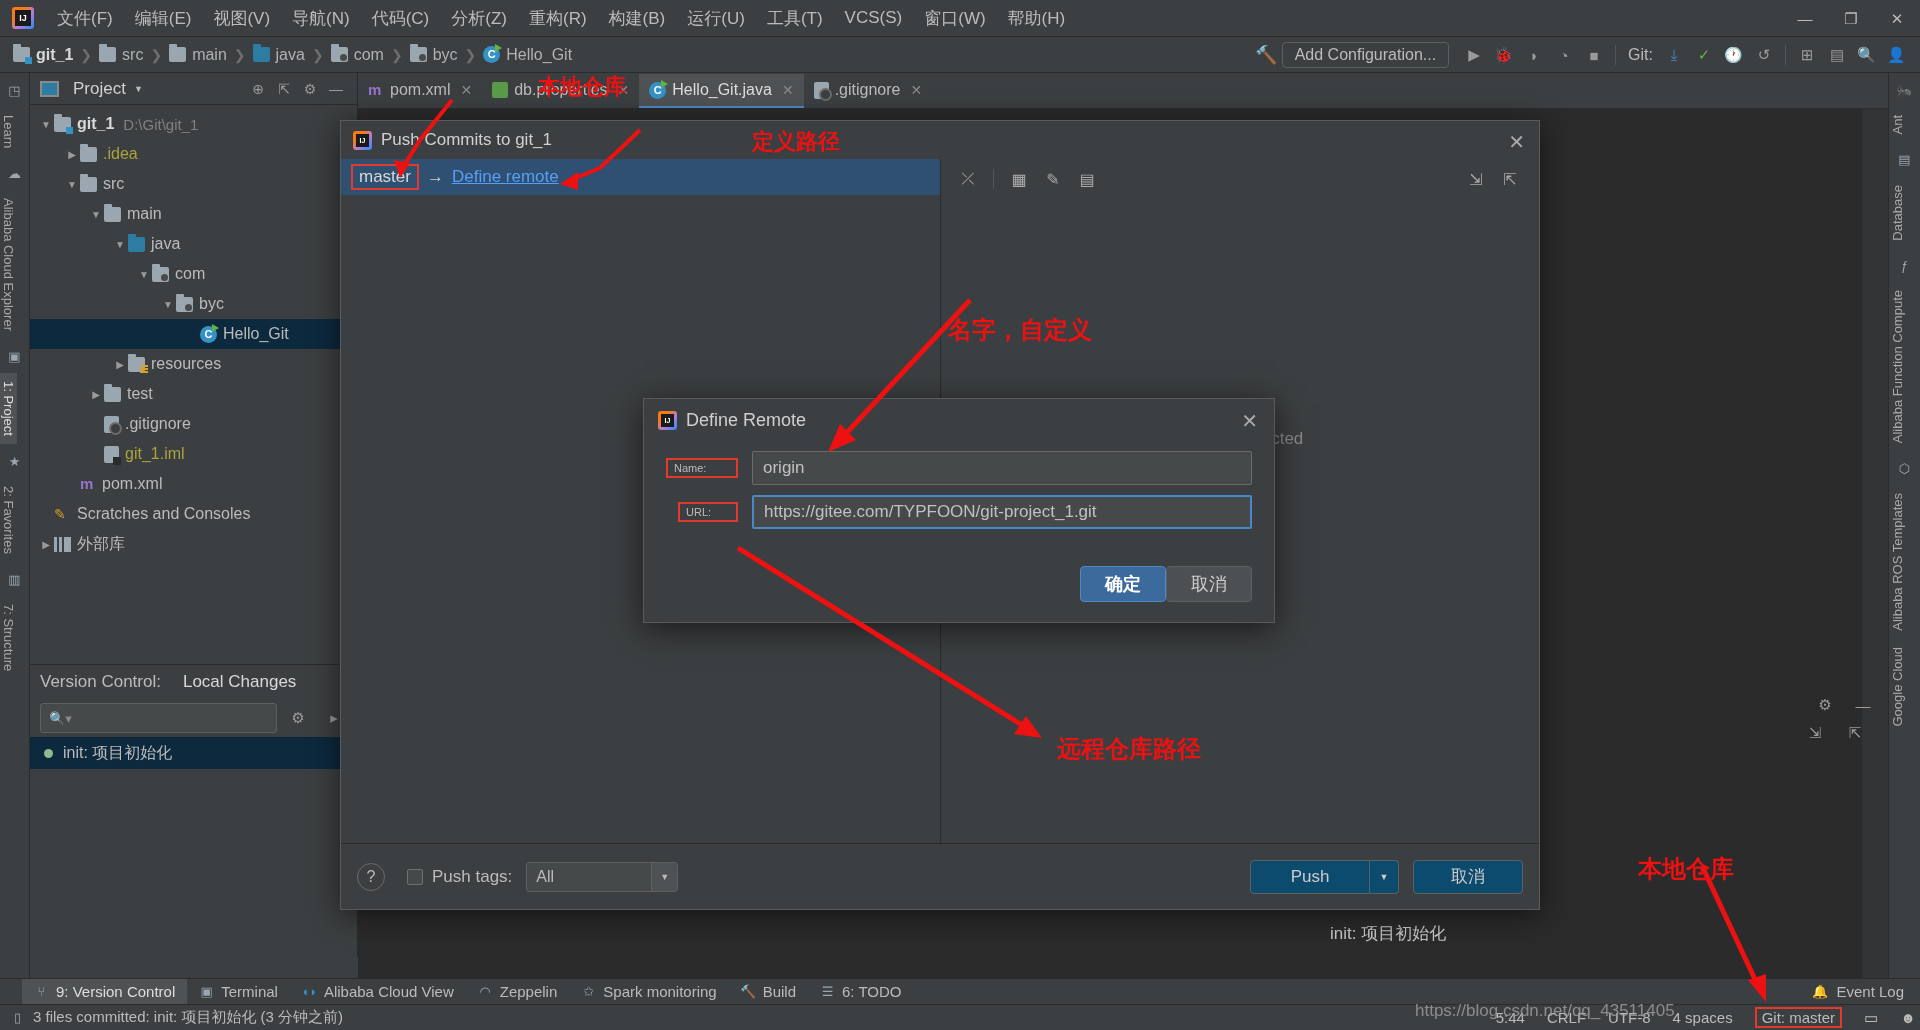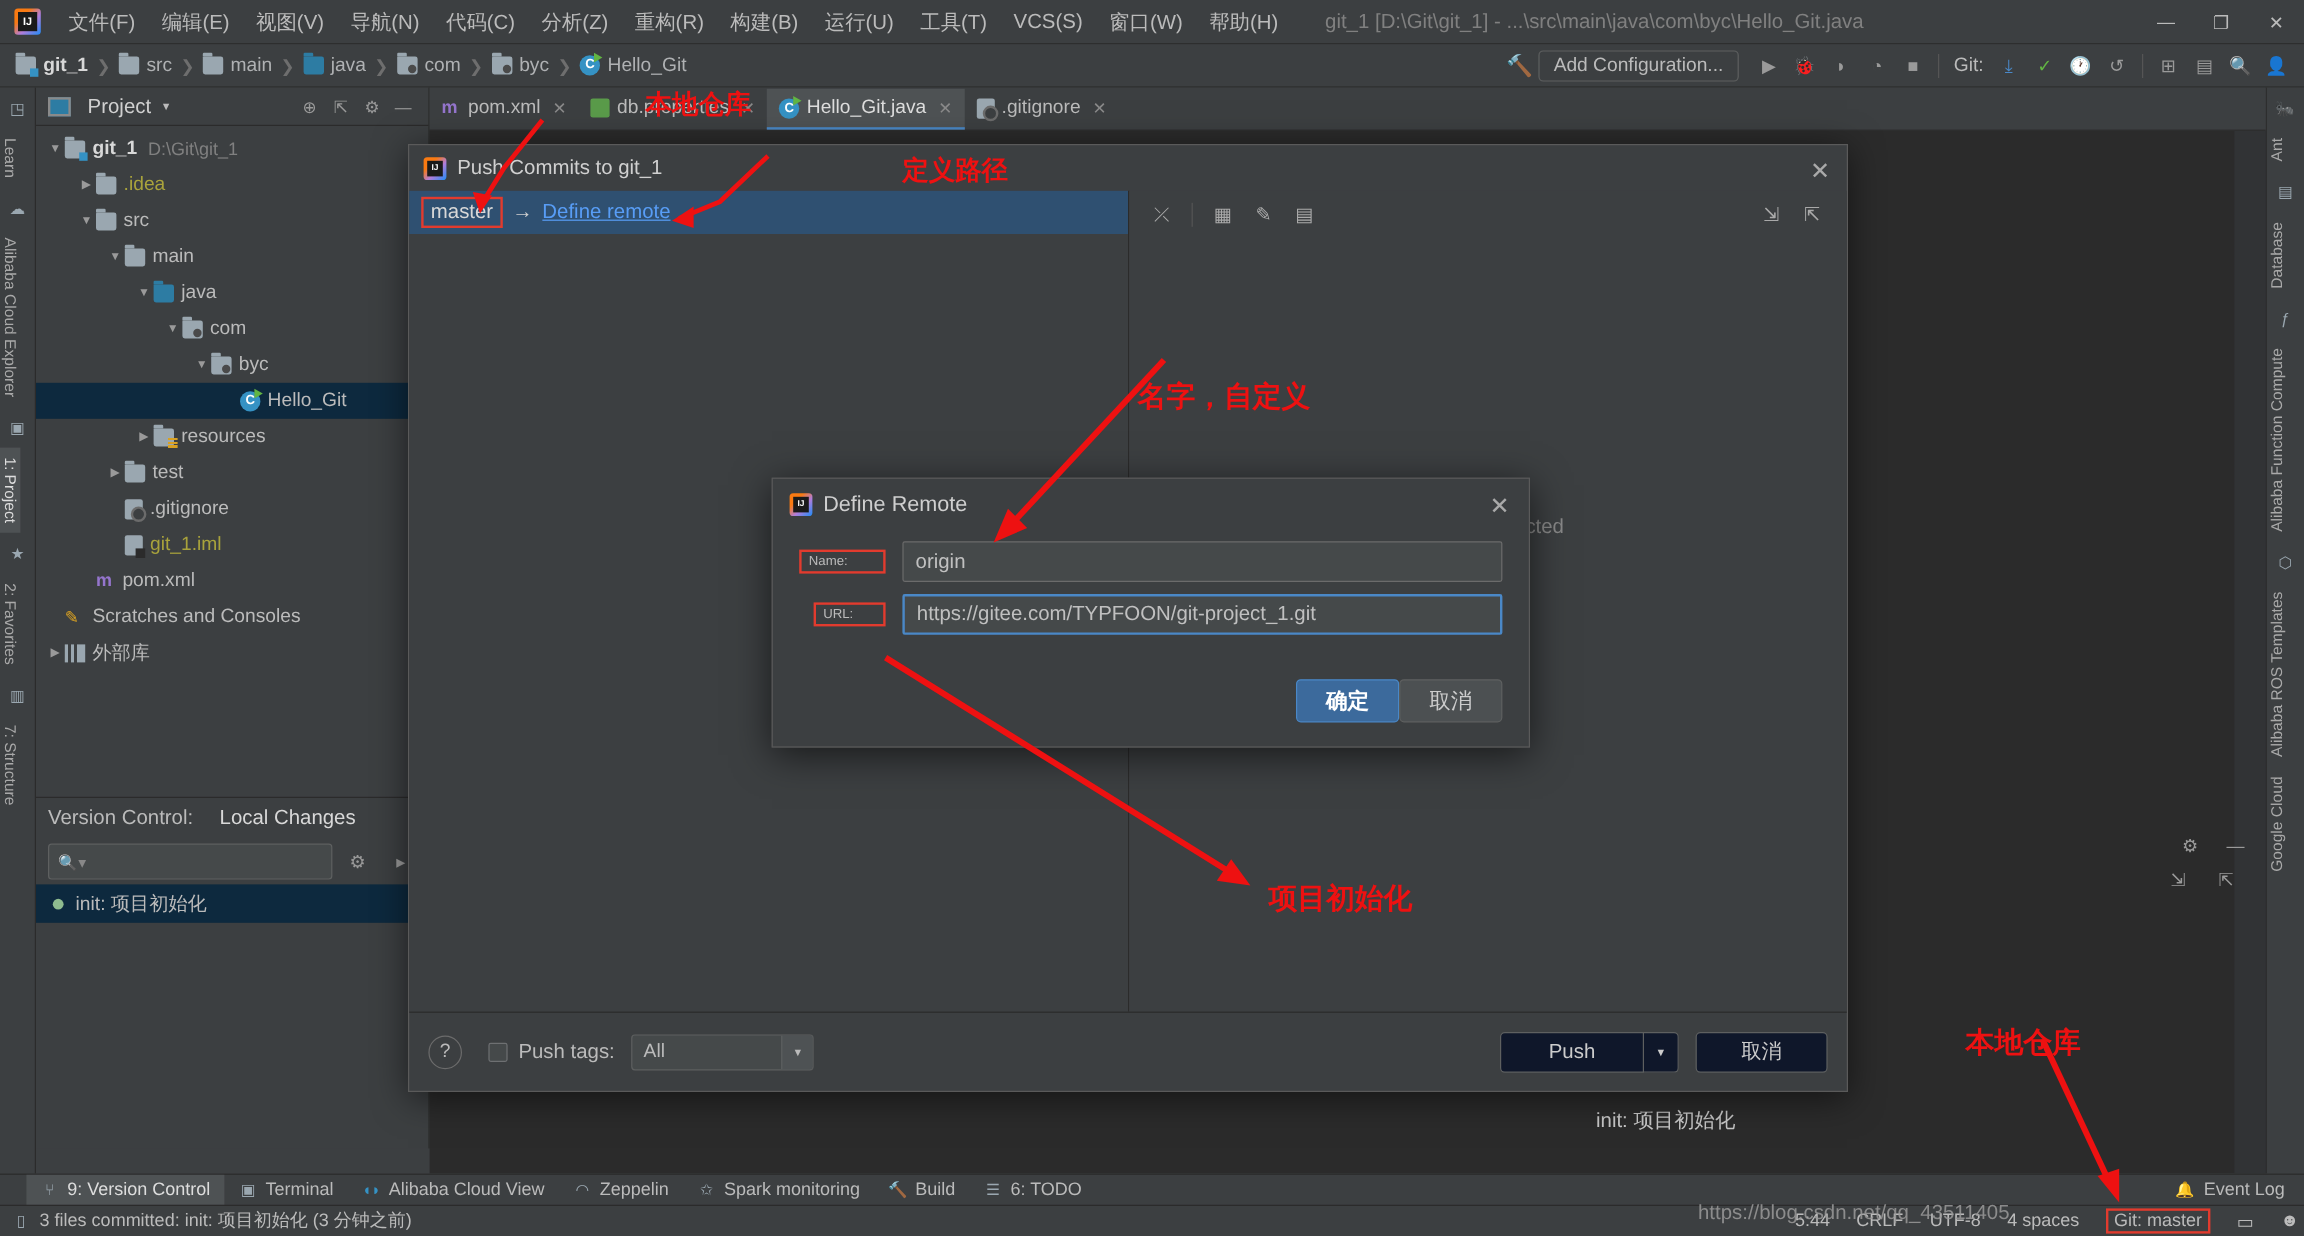--- a/index.html
+++ b/index.html
@@ -258,21 +258,21 @@
     border-radius:3px; display:flex; align-items:center; padding-left:9px; font-size:16px; color:#bbb;
     position:relative;
   }
   .combo .carat {
     position:absolute; right:0; top:0; bottom:0; width:26px;
     display:flex;align-items:center;justify-content:center;
     background:#4e5254; border-left:1px solid #5e6060; font-size:9px; color:#bbb;
   }
   .btn {
     height:34px; min-width:110px; border:1px solid #5e6060; border-radius:4px;
-    background:#0f172a; color:#cccccc; font-size:17px;
+    background:#0c4a6e; color:#cccccc; font-size:17px;
     display:flex;align-items:center;justify-content:center; padding:0 14px;
   }
   .btn.split { border-radius:4px 0 0 4px; min-width:120px; }
   .btn.splitc {
     min-width:0; width:26px; border-radius:0 4px 4px 0; border-left:none; font-size:9px;
   }
   .footer-right { margin-left:auto; display:flex; align-items:center; gap:14px;}
 
   
   .dr-dialog {
@@ -372,21 +372,20 @@
       <div class="menu-item">代码(C)</div>
       <div class="menu-item">分析(Z)</div>
       <div class="menu-item">重构(R)</div>
       <div class="menu-item">构建(B)</div>
       <div class="menu-item">运行(U)</div>
       <div class="menu-item">工具(T)</div>
       <div class="menu-item">VCS(S)</div>
       <div class="menu-item">窗口(W)</div>
       <div class="menu-item">帮助(H)</div>
     </div>
-    <div class="win-title">git_1 [D:\Git\git_1] - ...\src\main\java\com\byc\Hello_Git.java</div>
     <div class="win-ctrls">
       <div class="win-btn">—</div>
       <div class="win-btn">❐</div>
       <div class="win-btn close">✕</div>
     </div>
   </div>
 
   <div class="navbar">
     <div class="crumbs">
       <div class="crumb bold">
@@ -761,18 +760,18 @@
     <path d="M 738 548 L 1030 730" stroke="#ee1111" stroke-width="5" fill="none"></path>
     <polygon points="1042,738 1014,734 1026,716" fill="#ee1111"></polygon>
 
     <path d="M 1702 866 L 1760 990" stroke="#ee1111" stroke-width="5" fill="none"></path>
     <polygon points="1766,1002 1748,980 1766,974" fill="#ee1111"></polygon>
   </svg>
 
   <div class="anno" style="left:538px;top:72px;">本地仓库</div>
   <div class="anno" style="left:752px;top:127px;">定义路径</div>
   <div class="anno" style="left:948px;top:314px;font-size:24px;">名字，自定义</div>
-  <div class="anno" style="left:1057px;top:733px;font-size:24px;">项目初始化</div>
+  <div class="anno" style="left:1057px;top:733px;font-size:24px;">远程仓库路径</div>
   <div class="anno" style="left:1638px;top:853px;font-size:24px;">本地仓库</div>
 
   <div class="watermark">https://blog.csdn.net/qq_43511405</div>
 
 </div>
 
 </body></html>

